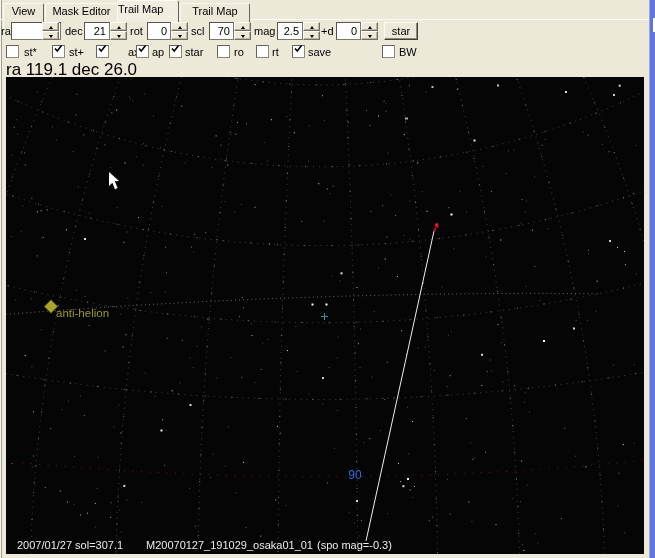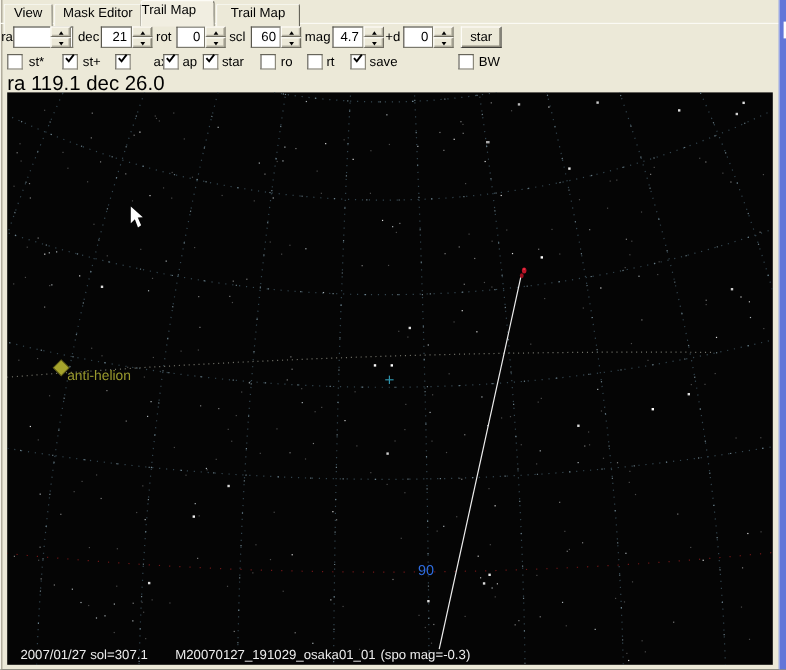--- a/index.html
+++ b/index.html
@@ -51,31 +51,31 @@
 <div class="edit" style="left:147px;width:24px">0</div>
 <div class="spin" style="left:171px">
     <div class="sb" style="top:0">
       <i class="tri-u"></i>
     </div>
     <div class="sb" style="top:9px">
       <i class="tri-d"></i>
     </div>
   </div>
 <span class="lbl" style="left:191px">scl</span>
-<div class="edit" style="left:209px;width:25px">60</div>
+<div class="edit" style="left:209px;width:25px">70</div>
 <div class="spin" style="left:234px">
     <div class="sb" style="top:0">
       <i class="tri-u"></i>
     </div>
     <div class="sb" style="top:9px">
       <i class="tri-d"></i>
     </div>
   </div>
 <span class="lbl" style="left:254px">mag</span>
-<div class="edit" style="left:277px;width:26px">4.7</div>
+<div class="edit" style="left:277px;width:26px">2.5</div>
 <div class="spin" style="left:303px">
     <div class="sb" style="top:0">
       <i class="tri-u"></i>
     </div>
     <div class="sb" style="top:9px">
       <i class="tri-d"></i>
     </div>
   </div>
 <span class="lbl" style="left:321px">+d</span>
 <div class="edit" style="left:336px;width:25px">0</div>

